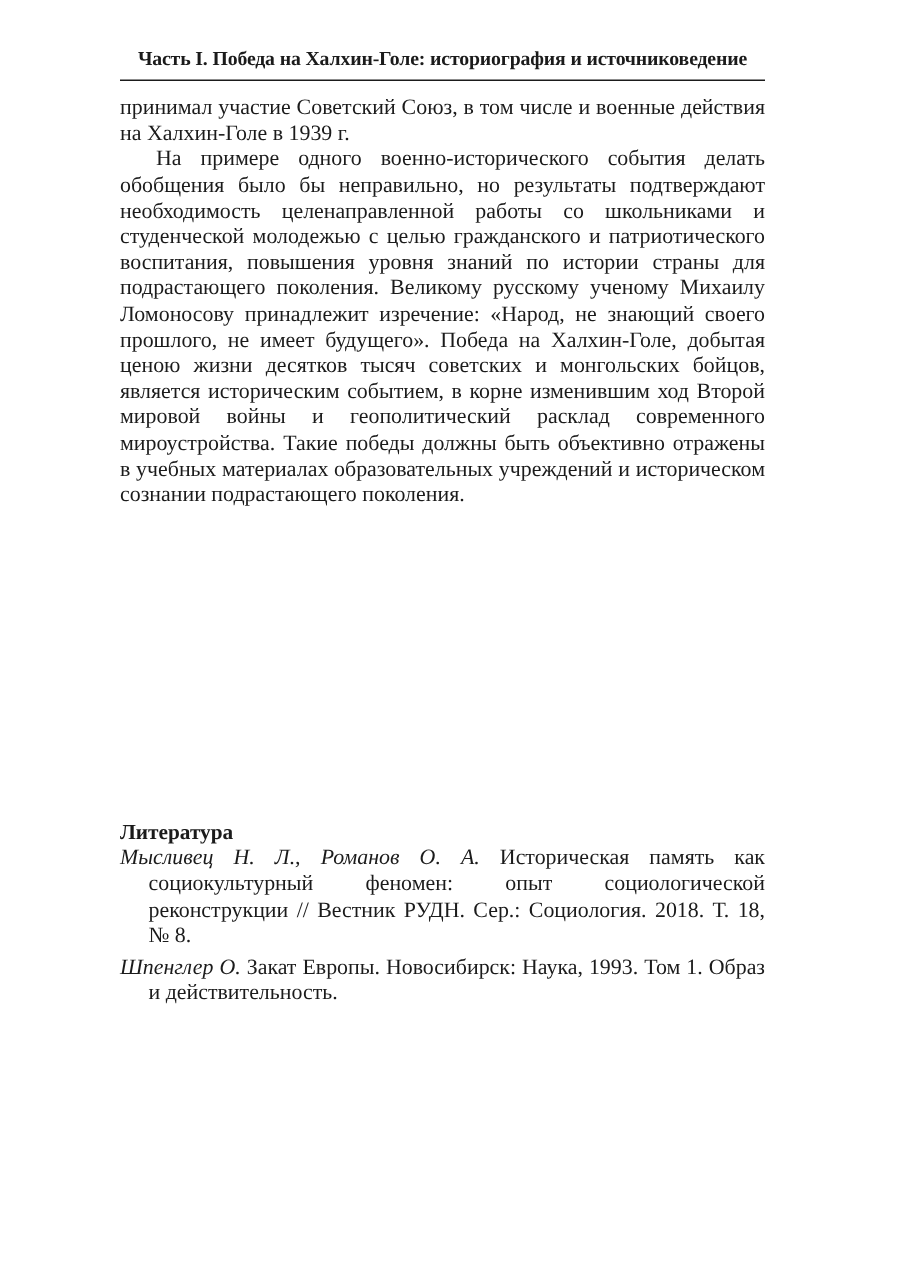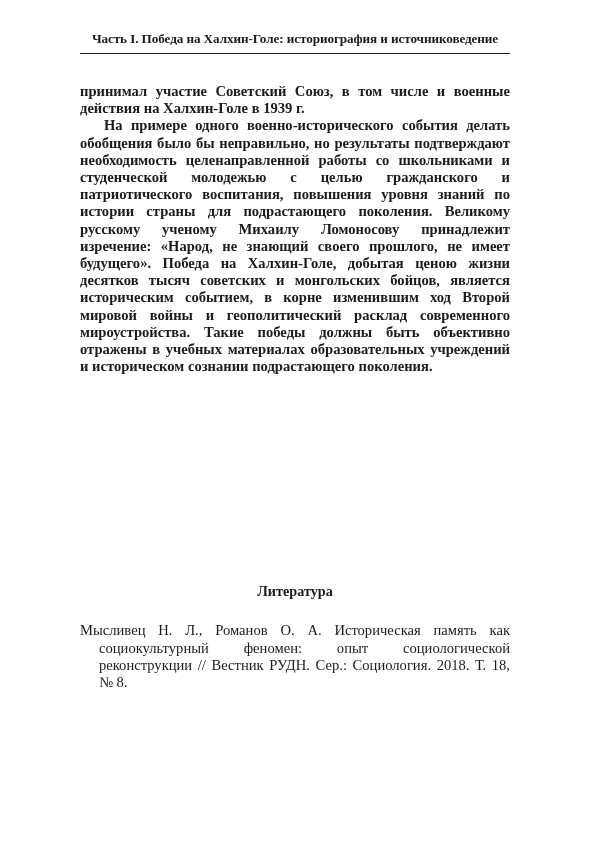--- a/index.html
+++ b/index.html
@@ -24,50 +24,50 @@
     text-align: center;
     font-weight: bold;
     font-size: 13.2px;
     line-height: 15px;
     padding-bottom: 7px;
     border-bottom: 1.4px solid #1b1b1b;
     white-space: nowrap;
     letter-spacing: -0.1px;
   }
   .body-text {
-    margin-top: 29px;
+    margin-top: 10px;
     font-size: 14.6px;
     line-height: 17.2px;
     text-align: justify;
-    font-weight: bold;
   }
   .body-text p {
     margin: 0;
   }
   .body-text p.indent {
     text-indent: 24px;
   }
   .literature-heading {
-    margin: 208px 0 23px 0;
-    text-align: center;
+    margin: 208px 0 1px 0;
+    text-align: left;
     font-weight: bold;
     font-size: 14.2px;
     line-height: 16px;
   }
   .refs {
     font-size: 14.6px;
     line-height: 17.2px;
   }
   .ref {
     margin: 0 0 4px 0;
     padding-left: 19px;
     text-indent: -19px;
     text-align: justify;
   }
   .ref .au {
+    font-style: italic;
   }
 </style>
 </head>
 <body>
 
 <div class="page">
   <div class="content">
 
     <div class="running-header">
       <span>Часть I. Победа на Халхин-Голе: историография и источниковедение</span>
@@ -75,16 +75,17 @@
 
     <div class="body-text">
       <p>принимал участие Советский Союз, в том числе и военные действия на Халхин-Голе в 1939 г.</p>
       <p class="indent">На примере одного военно-исторического события делать обобщения было бы неправильно, но результаты подтверждают необходимость целенаправленной работы со школьниками и студенческой молодежью с целью гражданского и патриотического воспитания, повышения уровня знаний по истории страны для подрастающего поколения. Великому русскому ученому Михаилу Ломоносову принадлежит изречение: «Народ, не знающий своего прошлого, не имеет будущего». Победа на Халхин-Голе, добытая ценою жизни десятков тысяч советских и монгольских бойцов, является историческим событием, в корне изменившим ход Второй мировой войны и геополитический расклад современного мироустройства. Такие победы должны быть объективно отражены в учебных материалах образовательных учреждений и историческом сознании подрастающего поколения.</p>
     </div>
 
     <div class="literature-heading">Литература</div>
 
     <div class="refs">
       <p class="ref"><span class="au">Мысливец Н. Л., Романов О. А.</span><span> Историческая память как социокультурный феномен: опыт социологической реконструкции // Вестник РУДН. Сер.: Социология. 2018. Т. 18, № 8.</span></p>
+      <p class="ref"><span class="au">Шпенглер О.</span><span> Закат Европы. Новосибирск: Наука, 1993. Том 1. Образ и действительность.</span></p>
     </div>
 
   </div>
 </div>
 
 </body></html>

